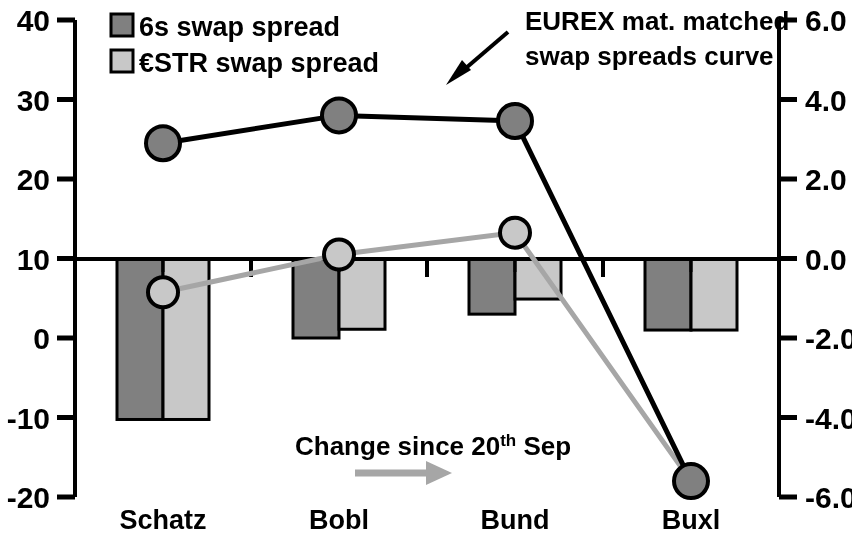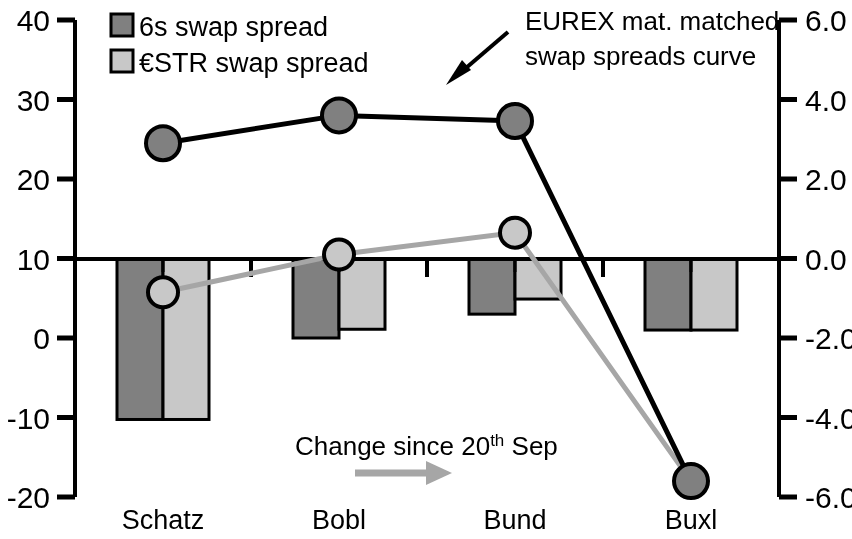--- a/index.html
+++ b/index.html
@@ -1,19 +1,19 @@
 <!DOCTYPE html>
 <html><head>
 <meta charset="utf-8">
 <title>Swap spreads chart</title>
 <style>
   html,body{margin:0;padding:0;background:#ffffff;}
   body{width:852px;height:539px;overflow:hidden;
        font-family:"Liberation Sans", sans-serif;color:#000;}
-  #chart-root{position:relative;width:839px;height:539px;}
+  #chart-root{position:relative;width:839px;height:539px;font-weight:bold;}
   svg{display:block;}
   .tick-label{font-family:"Liberation Sans", sans-serif;font-size:30px;fill:#000;}
   .cat-label{font-family:"Liberation Sans", sans-serif;font-size:27px;fill:#000;}
   .legend-label{font-family:"Liberation Sans", sans-serif;font-size:27px;fill:#000;}
   .anno-label{font-family:"Liberation Sans", sans-serif;font-size:26px;fill:#000;}
   .anno-sup{font-family:"Liberation Sans", sans-serif;font-size:17px;fill:#000;}
 </style>
 </head>
 <body>
 

